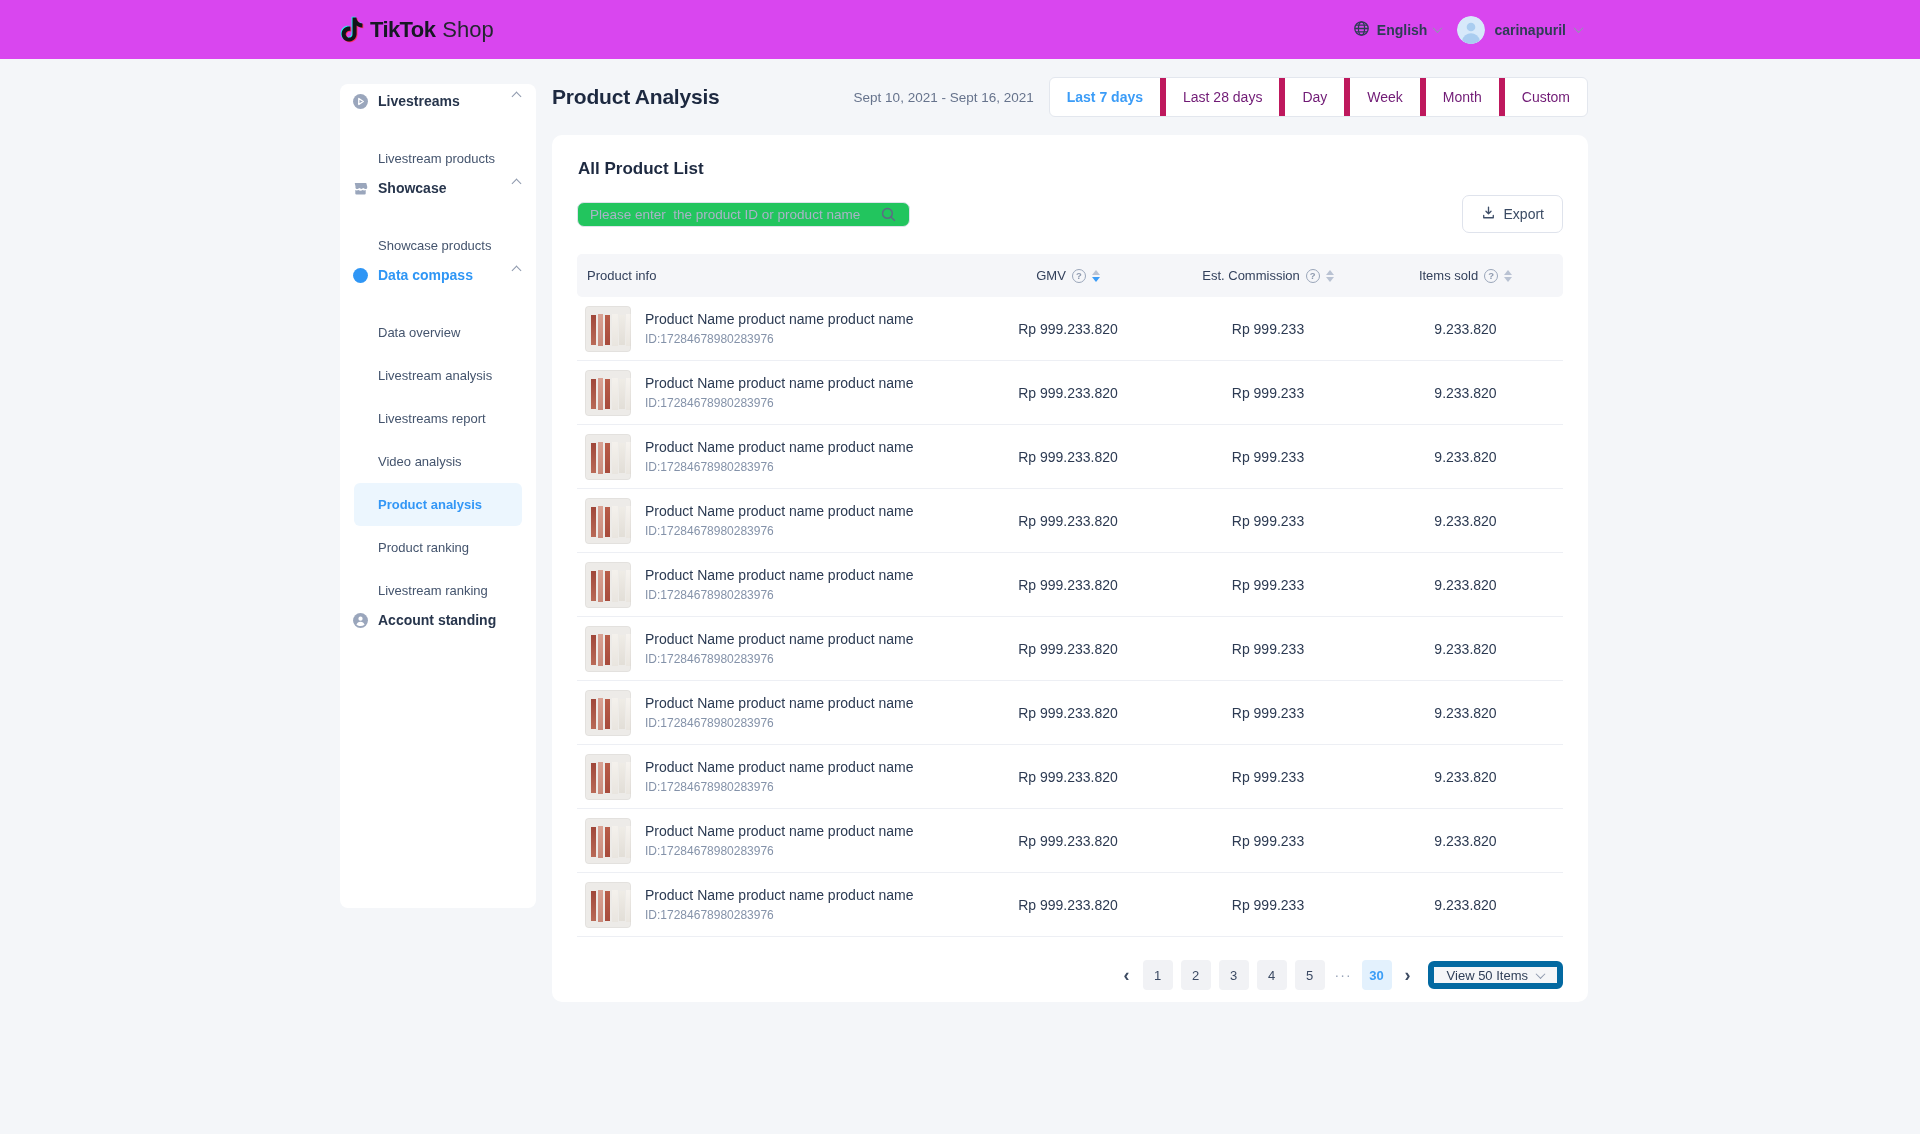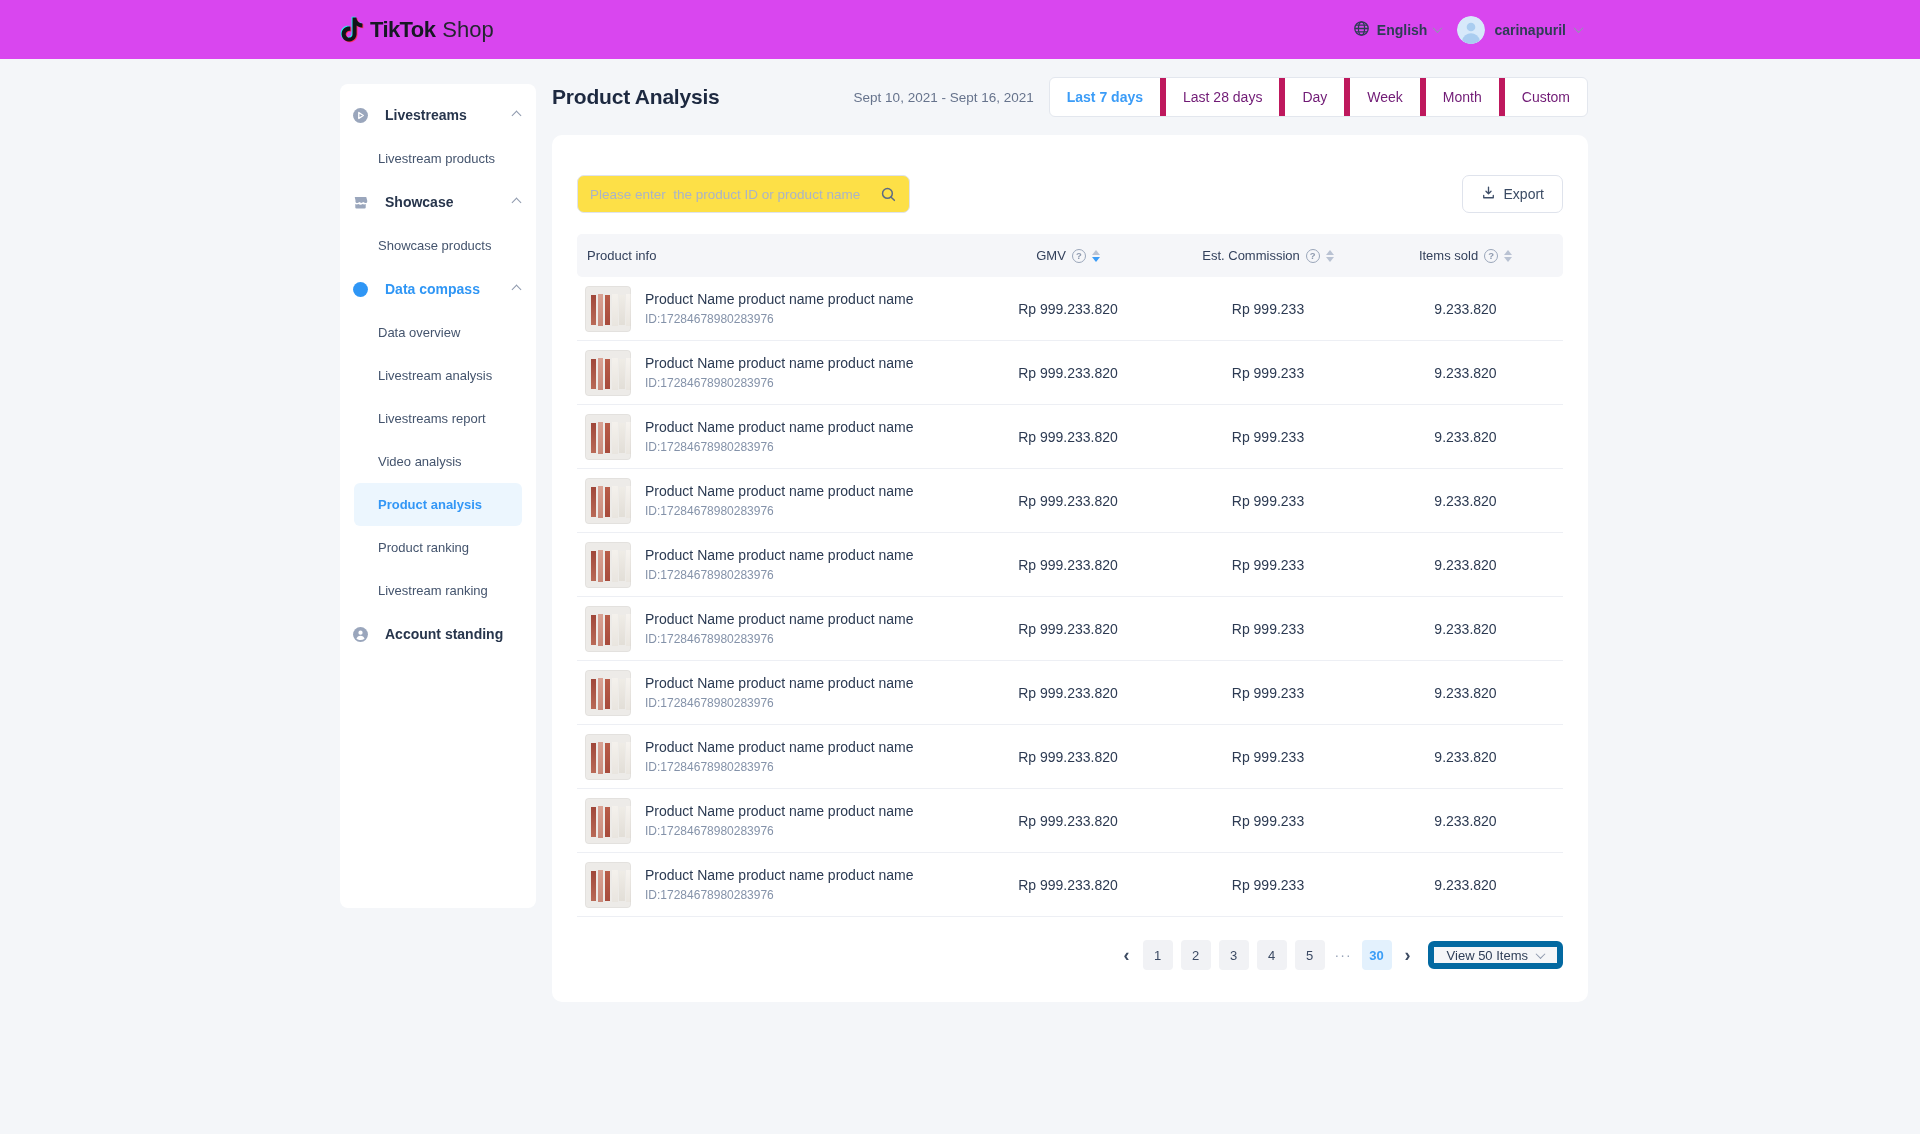--- a/index.html
+++ b/index.html
@@ -19,40 +19,40 @@
   .topbar-right { position:absolute; right:338px; top:0; height:59px; display:flex; align-items:center; gap:16px; }
   .lang { display:flex; align-items:center; gap:7px; font-size:14px; font-weight:600; color:#2e3d55; cursor:pointer; }
   .user { display:flex; align-items:center; gap:9px; cursor:pointer; }
   .avatar { width:28px; height:28px; border-radius:50%; overflow:hidden; flex-shrink:0; }
   .user-name { font-size:14px; font-weight:600; color:#2e3d55; }
   .chev { width:7px; height:7px; border-right:1.6px solid #8e99ad; border-bottom:1.6px solid #8e99ad; display:inline-block; }
   .chev.down { transform:rotate(45deg) translate(-1px,-1px); }
   .chev.up { transform:rotate(-135deg); }
   
   .sidebar { position:absolute; left:340px; top:84px; width:196px; height:824px; background:#fff; border-radius:8px; padding-top:9px; }
-  .side-top { height:44px; display:flex; align-items:center; gap:16px; padding:0 16px 0 12px; cursor:pointer; }
+  .side-top { height:44px; display:flex; align-items:flex-start; gap:9px; padding:0 16px 0 12px; cursor:pointer; }
   .side-top .s-icon { width:17px; height:17px; flex-shrink:0; display:flex; }
   .side-top .s-label { flex:1; font-size:14px; font-weight:700; color:#27354c; }
   .side-top.compass .s-label { color:#2f96f5; }
   .side-sub { height:43px; display:flex; align-items:center; padding-left:38px; font-size:13px; color:#44546d; cursor:pointer; }
   .side-sub.active { background:#ecf6fe; border-radius:6px; margin:0 14px; padding-left:24px; color:#3397f6; font-weight:600; }
   
   .page-head { position:absolute; left:552px; top:76px; width:1036px; height:42px; display:flex; align-items:center; }
   .page-title { font-size:21px; font-weight:700; color:#1d2940; letter-spacing:-0.2px; }
   .head-right { margin-left:auto; display:flex; align-items:center; gap:15px; }
   .date-range { font-size:13.5px; color:#66738c; }
   .tab-group { display:flex; height:40px; background:#fff; border:1px solid #e3e7ee; border-radius:6px; overflow:hidden; }
   .tab { display:flex; align-items:center; padding:0 17px; font-size:14px; color:#701a75; border-left:6px solid #be185d; cursor:pointer; white-space:nowrap; }
   .tab:first-child { border-left:none; }
   .tab.active { color:#3b9cf7; font-weight:600; }
   
   .card { position:absolute; left:552px; top:135px; width:1036px; height:867px; background:#fff; border-radius:10px; padding:24px 25px 0; }
   .card-title { font-size:17px; font-weight:700; color:#1d2940; margin-left:1px; }
   .toolbar { display:flex; justify-content:space-between; align-items:center; margin-top:16px; }
-  .search-box { width:333px; height:38px; border:1px solid #dfe3ec; border-radius:7px; display:flex; align-items:center; padding:0 12px; background:#fde047; }
+  .search-box { width:333px; height:25px; border:1px solid #dfe3ec; border-radius:7px; display:flex; align-items:center; padding:0 12px; background:#22c55e; }
   .search-box input { flex:1; border:none; outline:none; font-size:13.5px; color:#2c3a52; background:transparent; font-family:inherit; }
   .search-box input::placeholder { color:#aab4c8; }
   .search-icon { display:flex; cursor:pointer; margin-left:8px; }
   .export-btn { height:38px; border:1px solid #dfe3ec; border-radius:7px; background:#fff; display:flex; align-items:center; gap:8px; padding:0 18px; font-size:14px; font-weight:500; color:#3a4a63; cursor:pointer; }
   
   .table { margin-top:21px; }
   .thead { height:43px; background:#f5f6f9; border-radius:5px; display:flex; align-items:center; font-size:13px; font-weight:500; color:#33415c;text-align:center; }
   .col-info { flex:1; display:flex; align-items:center; padding-left:10px; min-width:0; }
   .col-num { width:200px; display:flex; align-items:center; justify-content:center; }
   .col-items { width:195px; display:flex; align-items:center; justify-content:center; }
@@ -211,20 +211,21 @@
       <div class="tab">Last 28 days</div>
       <div class="tab">Day</div>
       <div class="tab">Week</div>
       <div class="tab">Month</div>
       <div class="tab">Custom</div>
     </div>
   </div>
 </div>
 
 <main class="card">
+  <h2 class="card-title">All Product List</h2>
 
   <div class="toolbar">
     <div class="search-box">
       <input type="text" placeholder="Please enter  the product ID or product name" style="">
       <span class="search-icon">
         <svg width="17" height="17" viewBox="0 0 16 16" fill="none" stroke="#5c6b84" stroke-width="1.4" stroke-linecap="round">
           <circle cx="7" cy="7" r="4.6"></circle>
             <path d="m10.5 10.5 3 3"></path>
         </svg>
       </span>

